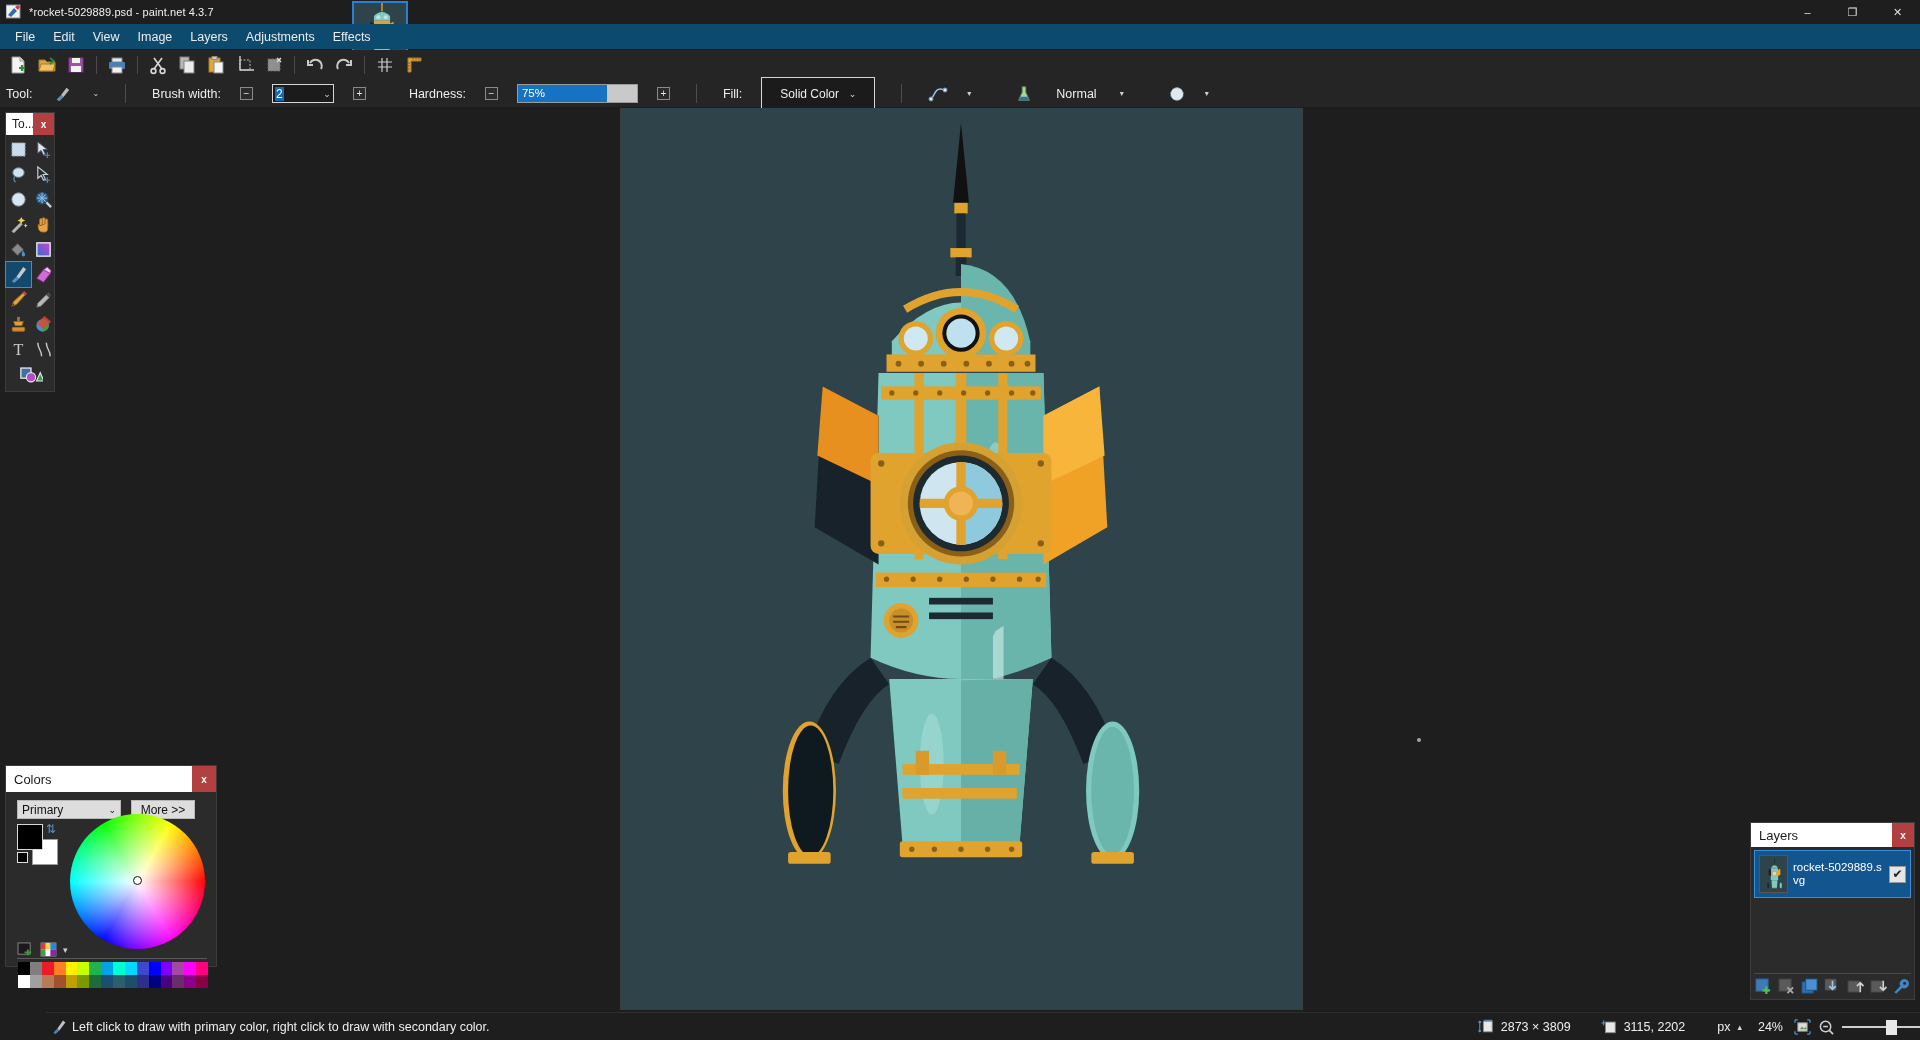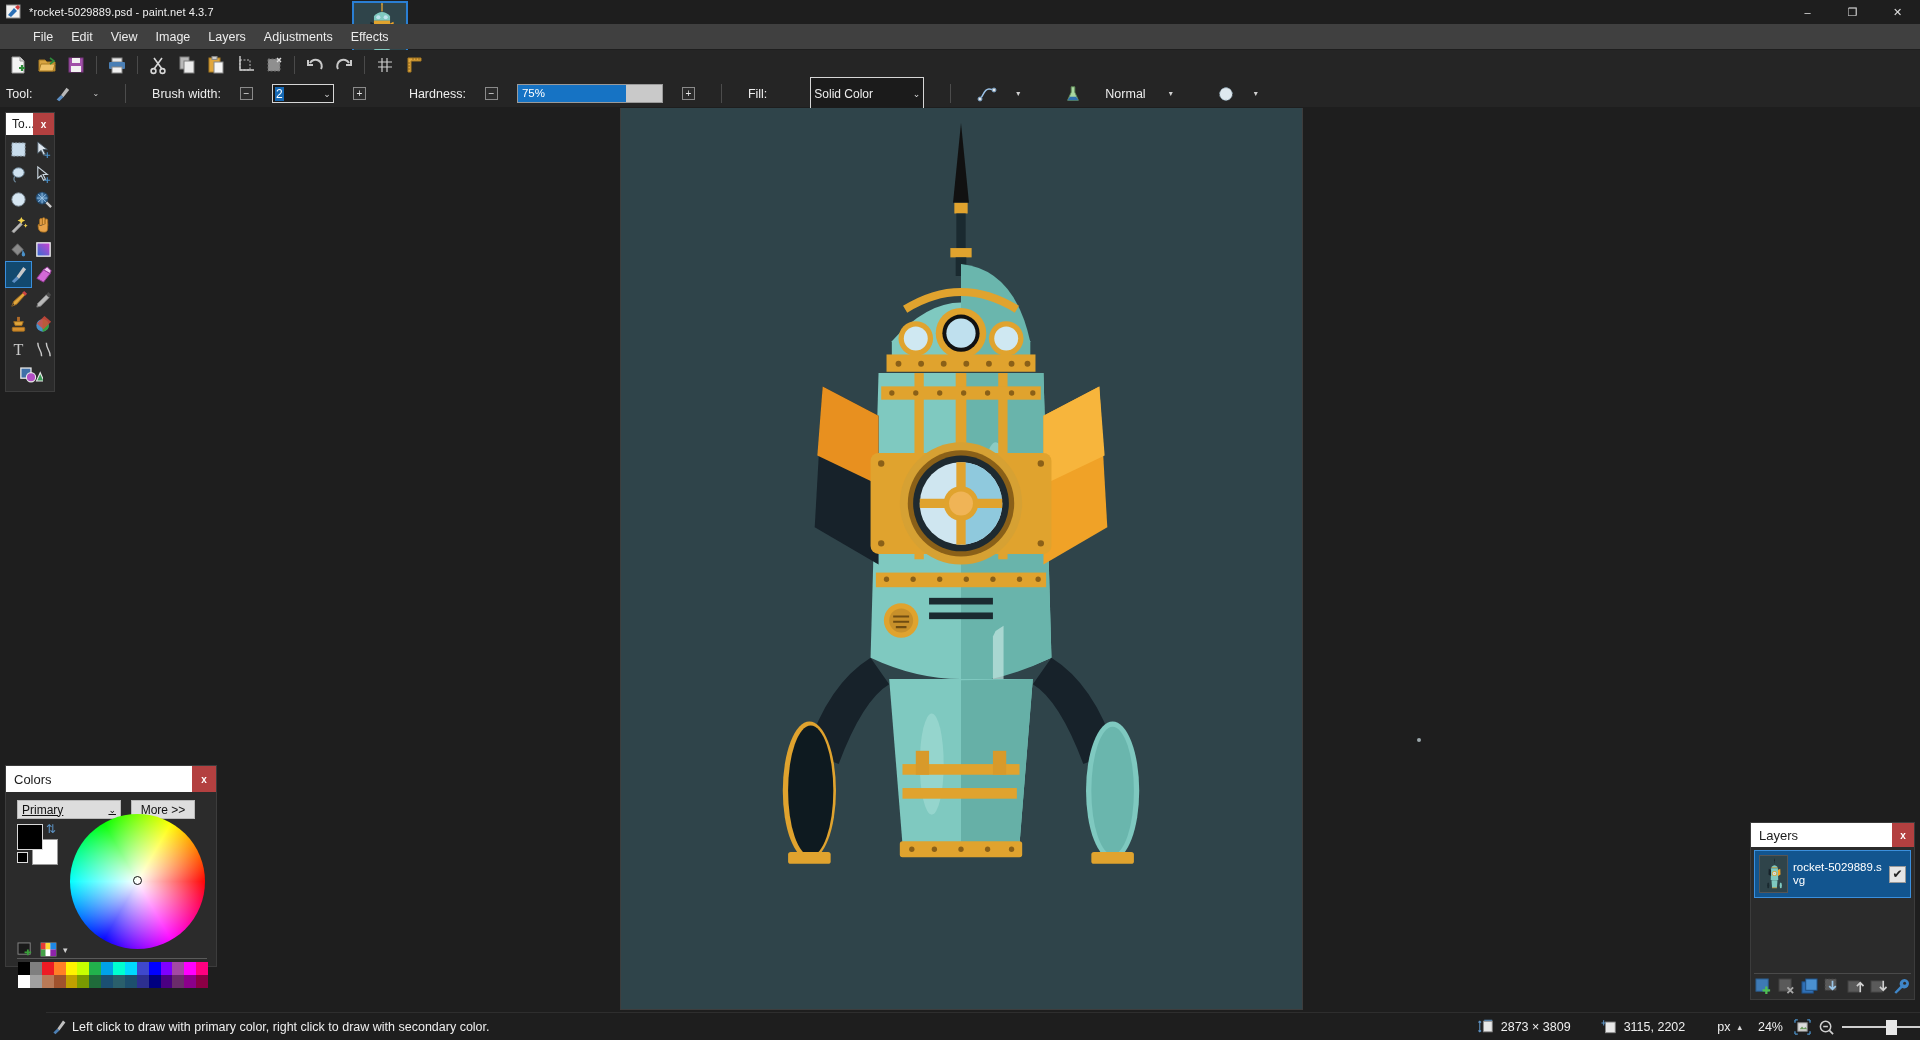--- a/index.html
+++ b/index.html
@@ -24,21 +24,21 @@
   #title-text { font-size: 11px; color: #f0f0f0; letter-spacing: .1px; }
   #win-buttons { position: absolute; right: 0; top: 0; height: 24px; display: flex; }
   #win-buttons .wb {
     width: 45px; height: 24px; display: flex; align-items: center; justify-content: center;
     color: #e0e0e0; font-size: 11px;
   }
 
   
   #menubar {
     position: absolute; left: 0; top: 24px; width: 1920px; height: 25px;
-    background: #404040; display: flex; align-items: center; padding-left: 24px;
+    background: #0c4a6e; display: flex; align-items: center; padding-left: 6px;
   }
   #menubar .mi {
     padding: 4px 9px; font-size: 12.5px; color: #ececec; line-height: 14px;
   }
 
   
   #tabstrip {
     position: absolute; left: 352px; top: 1px; height: 56px; display: flex; align-items: flex-start;
   }
   #doc-thumb {
@@ -74,28 +74,28 @@
     display: flex; align-items: center; justify-content: center;
     font-size: 10px; line-height: 1; color: #e8e8e8;
   }
   .numbox {
     width: 62px; height: 19px; background: #1b1b1b; border: 1px solid #d6d6d6;
     display: flex; align-items: center; padding: 0 2px; font-size: 12px;
   }
   .numbox .val { background: #1669b5; color: #fff; padding: 0 1px; }
   .numbox .arrow { margin-left: auto; color: #d8d8d8; font-size: 9px; }
   .slider {
-    width: 146px; height: 19px; border: 1px solid #9a9a9a; position: relative;
+    width: 121px; height: 19px; border: 1px solid #9a9a9a; position: relative;
     background: #c9c9c9; overflow: hidden;
   }
   .slider .fill { position: absolute; left: 0; top: 0; bottom: 0; background: #1673c4; }
   .slider .txt { position: relative; z-index: 2; font-size: 11.5px; color: #fff; padding-left: 4px; line-height: 17px; }
   .combo {
     height: 33px; background: #1b1b1b; border: 1px solid #d6d6d6;
-    display: flex; align-items: center; padding: 0 3px; font-size: 12px; color: #eee; margin-left: 24px;
+    display: flex; align-items: center; padding: 0 18px; font-size: 12px; color: #eee;
   }
   .combo .arrow { margin-left: auto; font-size: 9px; color: #ddd; padding-left: 6px; }
   .mini-arrow { font-size: 8px; color: #d0d0d0; }
 
   
   #toolspanel {
     position: absolute; left: 5px; top: 112px; width: 50px;
     background: #2b2b2b; border: 1px solid #3c3c3c;
   }
   #toolspanel .pnl-title {
@@ -131,21 +131,21 @@
     position: absolute; left: 5px; top: 765px; width: 212px; height: 202px;
     background: #2b2b2b; border: 1px solid #3c3c3c;
   }
   #colorspanel .pnl-title {
     height: 26px; background: #fff; color: #1b1b1b; font-size: 13px;
     display: flex; align-items: center; padding-left: 8px; position: relative;
   }
   #colorspanel .pnl-close { width: 24px; height: 26px; }
   .dropdown-gray {
     height: 19px; background: #ddd; border: 1px solid #b8b8b8; color: #111;
-    font-size: 12px; display: flex; align-items: center; padding: 0 4px; text-decoration: underline;
+    font-size: 12px; display: flex; align-items: center; padding: 0 4px;
   }
   .btn-gray {
     height: 19px; background: #ddd; border: 1px solid #b8b8b8; color: #111;
     font-size: 12px; display: flex; align-items: center; justify-content: center;
   }
   #wheel {
     position: absolute; left: 64px; top: 48px; width: 135px; height: 135px; border-radius: 50%;
     background:
       radial-gradient(circle at 50% 50%, rgba(255,255,255,1) 0%, rgba(255,255,255,0) 72%),
       conic-gradient(from 90deg,

